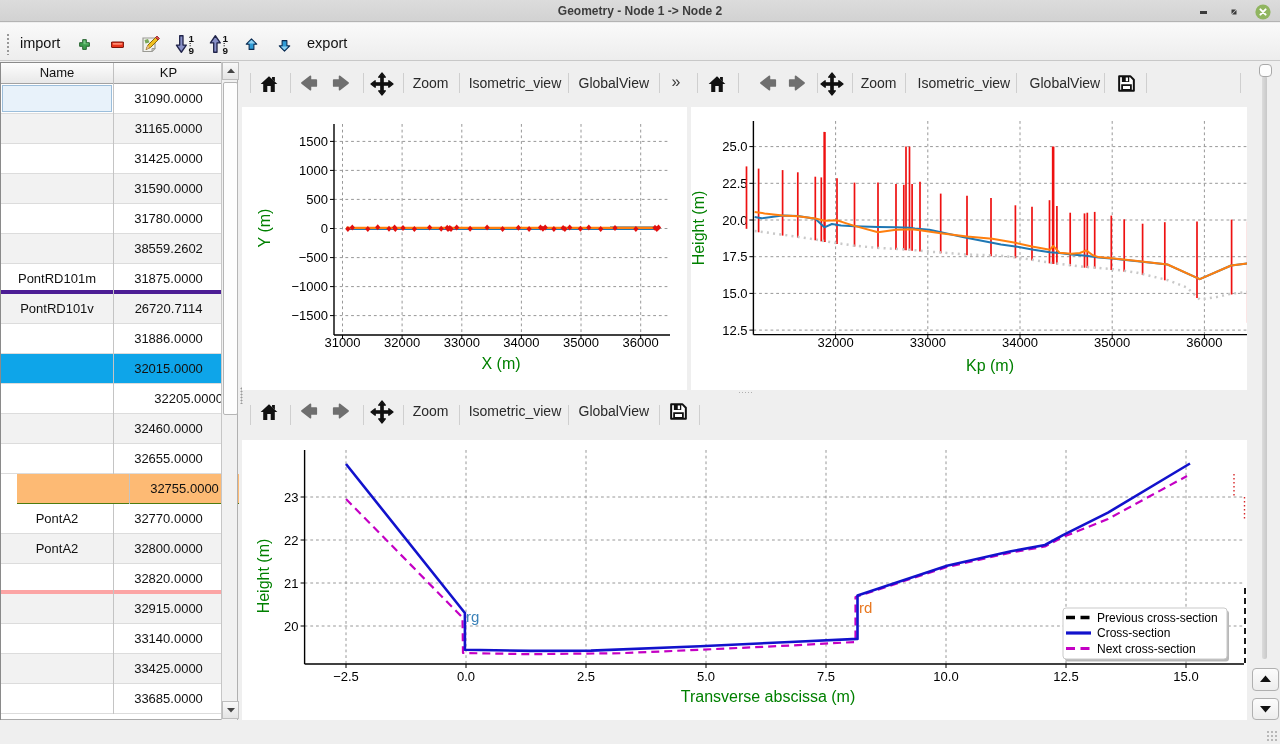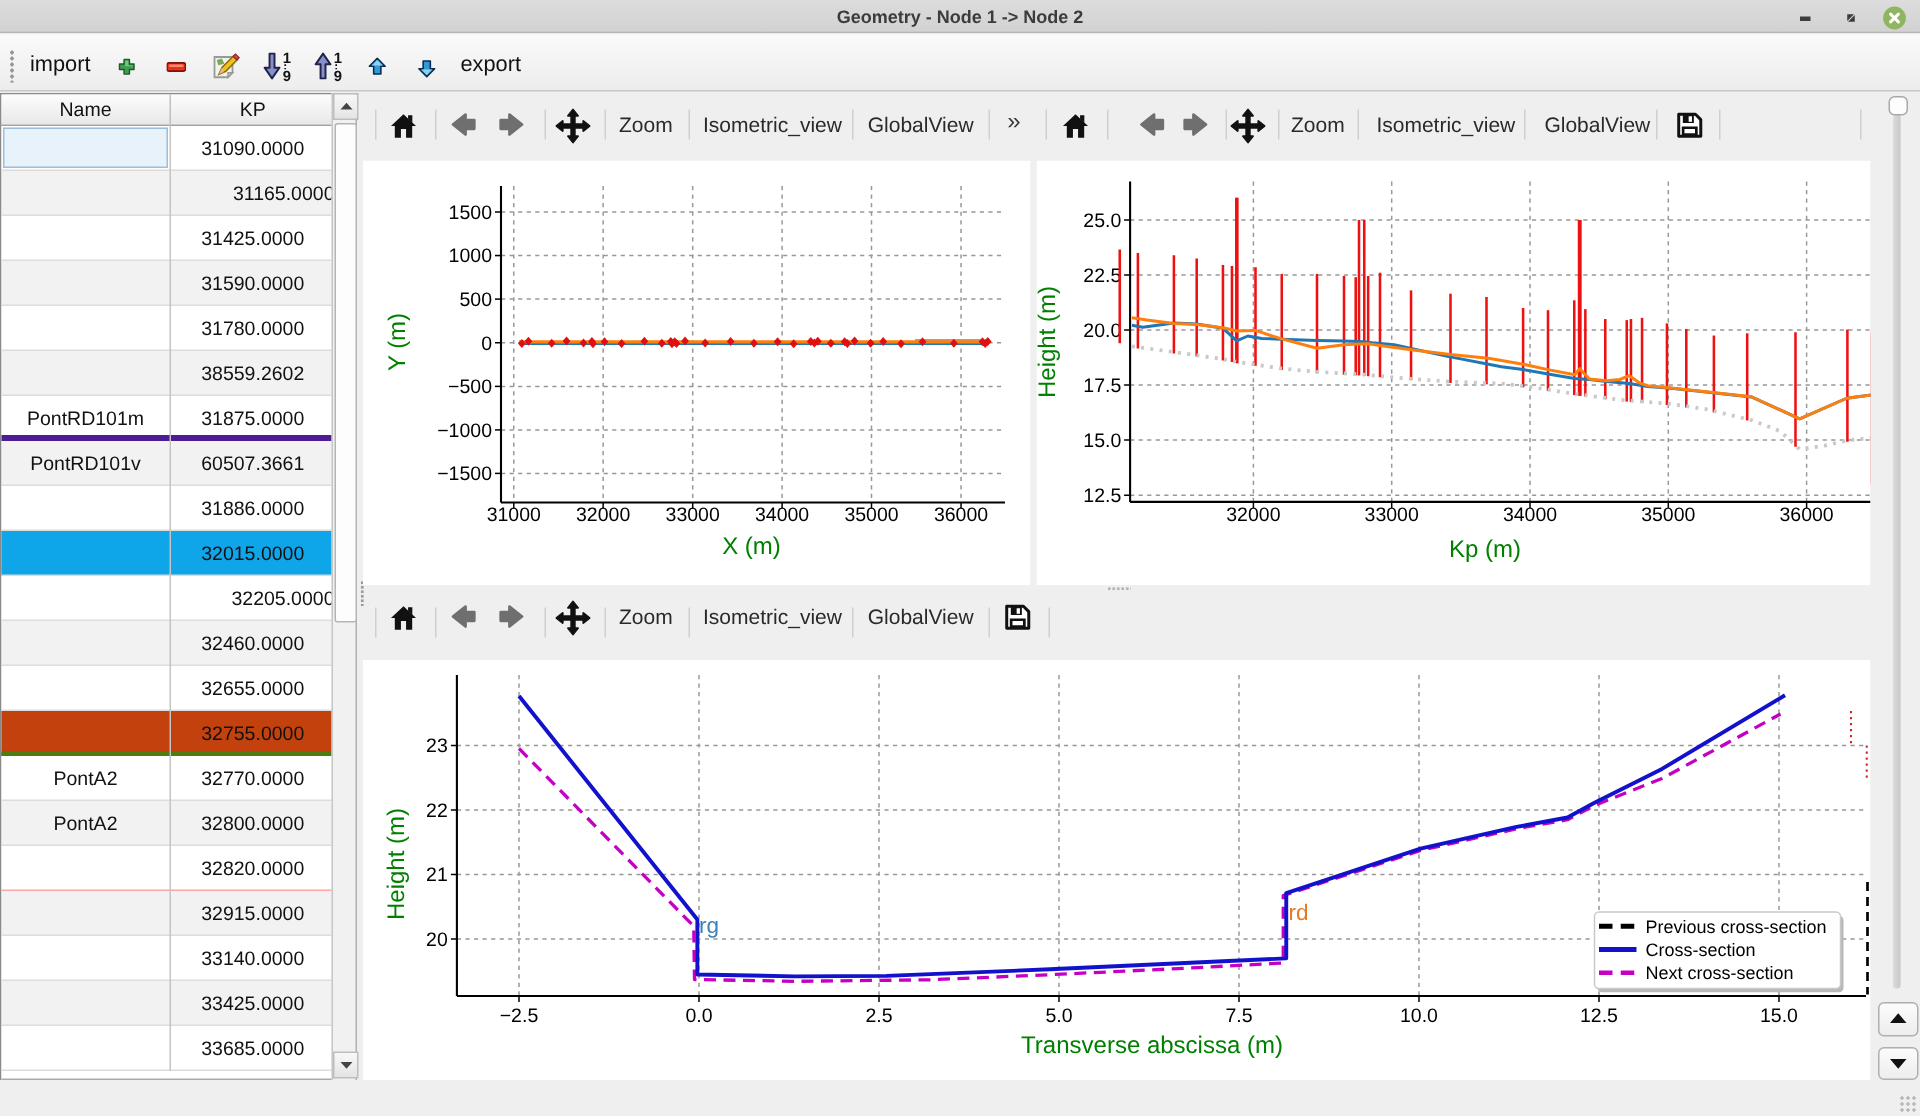--- a/index.html
+++ b/index.html
@@ -65,21 +65,21 @@
   <div class="abs" style="left:0;top:0;width:222px;height:21px;background:linear-gradient(#fdfdfd,#e8e8e8);border-bottom:1px solid #a2a2a2">
     <div class="abs" style="left:0;top:0;width:113px;height:21px;border-right:1px solid #c0c0c0;text-align:center;line-height:20px">Name</div>
     <div class="abs" style="left:113px;top:0;width:109px;height:21px;text-align:center;line-height:20px">KP</div>
   </div>
   <div style="position:absolute;left:0;top:21px;width:222px;height:30px;background:#ffffff;border-bottom:1px solid #dcdcdc">
       <div style="position:absolute;left:0;top:0;width:113px;height:30px;border-right:1px solid #c4c4c4;text-align:center;line-height:30px"></div>
       <div style="position:absolute;left:113px;top:0;width:109px;height:30px;text-align:center;line-height:30px">31090.0000</div>
     </div>
     <div style="position:absolute;left:0;top:51px;width:222px;height:30px;background:#f2f2f2;border-bottom:1px solid #dcdcdc">
       <div style="position:absolute;left:0;top:0;width:113px;height:30px;border-right:1px solid #c4c4c4;text-align:center;line-height:30px"></div>
-      <div style="position:absolute;left:113px;top:0;width:109px;height:30px;text-align:right;line-height:30px">31165.0000</div>
+      <div style="position:absolute;left:113px;top:0;width:109px;height:30px;text-align:center;line-height:30px">31165.0000</div>
     </div>
     <div style="position:absolute;left:0;top:81px;width:222px;height:30px;background:#ffffff;border-bottom:1px solid #dcdcdc">
       <div style="position:absolute;left:0;top:0;width:113px;height:30px;border-right:1px solid #c4c4c4;text-align:center;line-height:30px"></div>
       <div style="position:absolute;left:113px;top:0;width:109px;height:30px;text-align:center;line-height:30px">31425.0000</div>
     </div>
     <div style="position:absolute;left:0;top:111px;width:222px;height:30px;background:#f2f2f2;border-bottom:1px solid #dcdcdc">
       <div style="position:absolute;left:0;top:0;width:113px;height:30px;border-right:1px solid #c4c4c4;text-align:center;line-height:30px"></div>
       <div style="position:absolute;left:113px;top:0;width:109px;height:30px;text-align:center;line-height:30px">31590.0000</div>
     </div>
     <div style="position:absolute;left:0;top:141px;width:222px;height:30px;background:#ffffff;border-bottom:1px solid #dcdcdc">
@@ -89,21 +89,21 @@
     <div style="position:absolute;left:0;top:171px;width:222px;height:30px;background:#f2f2f2;border-bottom:1px solid #dcdcdc">
       <div style="position:absolute;left:0;top:0;width:113px;height:30px;border-right:1px solid #c4c4c4;text-align:center;line-height:30px"></div>
       <div style="position:absolute;left:113px;top:0;width:109px;height:30px;text-align:center;line-height:30px">38559.2602</div>
     </div>
     <div style="position:absolute;left:0;top:201px;width:222px;height:30px;background:#ffffff;border-bottom:4px solid #4c1d95">
       <div style="position:absolute;left:0;top:0;width:113px;height:30px;border-right:1px solid #c4c4c4;text-align:center;line-height:30px">PontRD101m</div>
       <div style="position:absolute;left:113px;top:0;width:109px;height:30px;text-align:center;line-height:30px">31875.0000</div>
     </div>
     <div style="position:absolute;left:0;top:231px;width:222px;height:30px;background:#f2f2f2;border-bottom:1px solid #dcdcdc">
       <div style="position:absolute;left:0;top:0;width:113px;height:30px;border-right:1px solid #c4c4c4;text-align:center;line-height:30px">PontRD101v</div>
-      <div style="position:absolute;left:113px;top:0;width:109px;height:30px;text-align:center;line-height:30px">60507.3661</div>
+      <div style="position:absolute;left:113px;top:0;width:109px;height:30px;text-align:center;line-height:30px">26720.7114</div>
     </div>
     <div style="position:absolute;left:0;top:261px;width:222px;height:30px;background:#ffffff;border-bottom:1px solid #dcdcdc">
       <div style="position:absolute;left:0;top:0;width:113px;height:30px;border-right:1px solid #c4c4c4;text-align:center;line-height:30px"></div>
       <div style="position:absolute;left:113px;top:0;width:109px;height:30px;text-align:center;line-height:30px">31886.0000</div>
     </div>
     <div style="position:absolute;left:0;top:291px;width:222px;height:30px;background:#0ea5e9;border-bottom:1px solid #dcdcdc">
       <div style="position:absolute;left:0;top:0;width:113px;height:30px;border-right:1px solid #c4c4c4;text-align:center;line-height:30px"></div>
       <div style="position:absolute;left:113px;top:0;width:109px;height:30px;text-align:center;line-height:30px">32015.0000</div>
     </div>
     <div style="position:absolute;left:0;top:321px;width:222px;height:30px;background:#ffffff;border-bottom:1px solid #dcdcdc">
@@ -111,33 +111,33 @@
       <div style="position:absolute;left:113px;top:0;width:109px;height:30px;text-align:right;line-height:30px">32205.0000</div>
     </div>
     <div style="position:absolute;left:0;top:351px;width:222px;height:30px;background:#f2f2f2;border-bottom:1px solid #dcdcdc">
       <div style="position:absolute;left:0;top:0;width:113px;height:30px;border-right:1px solid #c4c4c4;text-align:center;line-height:30px"></div>
       <div style="position:absolute;left:113px;top:0;width:109px;height:30px;text-align:center;line-height:30px">32460.0000</div>
     </div>
     <div style="position:absolute;left:0;top:381px;width:222px;height:30px;background:#ffffff;border-bottom:1px solid #dcdcdc">
       <div style="position:absolute;left:0;top:0;width:113px;height:30px;border-right:1px solid #c4c4c4;text-align:center;line-height:30px"></div>
       <div style="position:absolute;left:113px;top:0;width:109px;height:30px;text-align:center;line-height:30px">32655.0000</div>
     </div>
-    <div style="position:absolute;left:0;top:411px;width:222px;height:30px;background:#c2410c;border-bottom:3px solid #4d7c0f">
+    <div style="position:absolute;left:16px;top:411px;width:222px;height:30px;background:#fdba74;border-bottom:1px solid #4d7c0f">
       <div style="position:absolute;left:0;top:0;width:113px;height:30px;border-right:1px solid #c4c4c4;text-align:center;line-height:30px"></div>
       <div style="position:absolute;left:113px;top:0;width:109px;height:30px;text-align:center;line-height:30px">32755.0000</div>
     </div>
     <div style="position:absolute;left:0;top:441px;width:222px;height:30px;background:#ffffff;border-bottom:1px solid #dcdcdc">
       <div style="position:absolute;left:0;top:0;width:113px;height:30px;border-right:1px solid #c4c4c4;text-align:center;line-height:30px">PontA2</div>
       <div style="position:absolute;left:113px;top:0;width:109px;height:30px;text-align:center;line-height:30px">32770.0000</div>
     </div>
     <div style="position:absolute;left:0;top:471px;width:222px;height:30px;background:#f2f2f2;border-bottom:1px solid #dcdcdc">
       <div style="position:absolute;left:0;top:0;width:113px;height:30px;border-right:1px solid #c4c4c4;text-align:center;line-height:30px">PontA2</div>
       <div style="position:absolute;left:113px;top:0;width:109px;height:30px;text-align:center;line-height:30px">32800.0000</div>
     </div>
-    <div style="position:absolute;left:0;top:501px;width:222px;height:30px;background:#ffffff;border-bottom:1px solid #fca5a5">
+    <div style="position:absolute;left:0;top:501px;width:222px;height:30px;background:#ffffff;border-bottom:4px solid #fca5a5">
       <div style="position:absolute;left:0;top:0;width:113px;height:30px;border-right:1px solid #c4c4c4;text-align:center;line-height:30px"></div>
       <div style="position:absolute;left:113px;top:0;width:109px;height:30px;text-align:center;line-height:30px">32820.0000</div>
     </div>
     <div style="position:absolute;left:0;top:531px;width:222px;height:30px;background:#f2f2f2;border-bottom:1px solid #dcdcdc">
       <div style="position:absolute;left:0;top:0;width:113px;height:30px;border-right:1px solid #c4c4c4;text-align:center;line-height:30px"></div>
       <div style="position:absolute;left:113px;top:0;width:109px;height:30px;text-align:center;line-height:30px">32915.0000</div>
     </div>
     <div style="position:absolute;left:0;top:561px;width:222px;height:30px;background:#ffffff;border-bottom:1px solid #dcdcdc">
       <div style="position:absolute;left:0;top:0;width:113px;height:30px;border-right:1px solid #c4c4c4;text-align:center;line-height:30px"></div>
       <div style="position:absolute;left:113px;top:0;width:109px;height:30px;text-align:center;line-height:30px">33140.0000</div>

